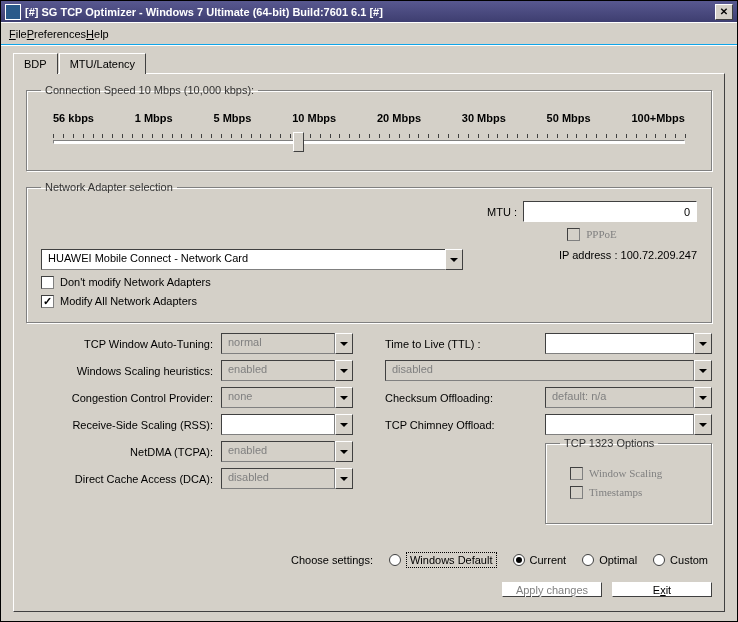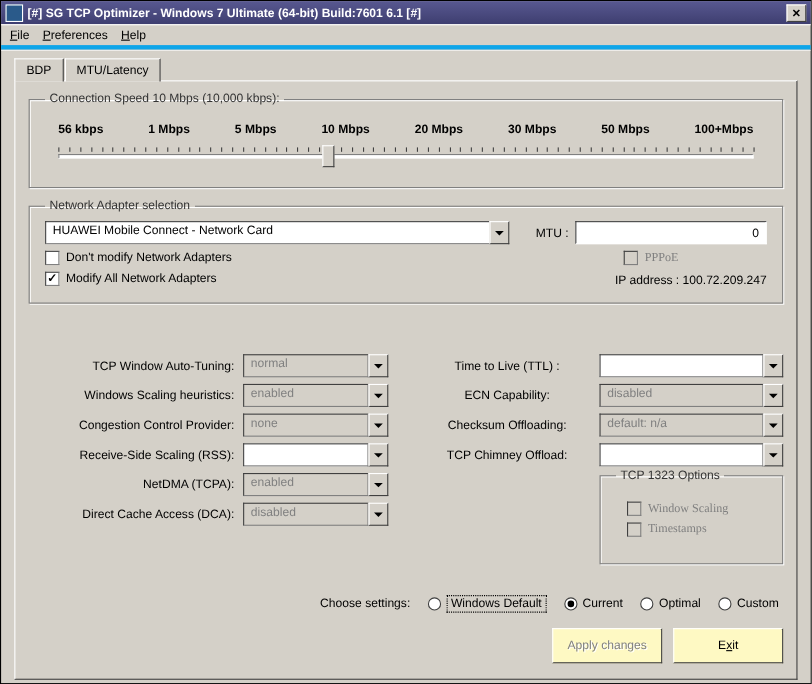--- a/index.html
+++ b/index.html
@@ -2,69 +2,69 @@
 <html><head>
 <meta charset="utf-8">
 <style>
 * { box-sizing: border-box; font-family: Tahoma, Arial, sans-serif; font-size: 11px; }
 body { margin: 0; background: #d4d0c8; width: 738px; height: 622px; overflow: hidden; }
 .window { width: 738px; height: 622px; background: #d4d0c8; border: 1px solid #000; }
 .titlebar { height: 22px; background: linear-gradient(#585890, #3e3e70); color: #fff; display: flex; align-items: center; padding: 0 4px; font-weight: bold; border-bottom: 1px solid #fff; }
 .titlebar-icon { width: 16px; height: 16px; margin-right: 4px; display: inline-block; background: #2a5a8a; border: 1px solid #fff; }
 .titlebar-text { flex: 1; }
 .close-btn { width: 18px; height: 16px; background: #d4d0c8; border: 1px solid #fff; border-right-color: #404040; border-bottom-color: #404040; color: #000; display: flex; align-items: center; justify-content: center; font-family: Arial; font-size: 10px; font-weight: bold; cursor: pointer; }
-.menubar { height: 22px; display: flex; align-items: center; padding: 0 8px; gap: 12px; border-bottom: 4px solid #0ea5e9; box-shadow: 0 1px 0 #fff; }
+.menubar { height: 22px; display: flex; align-items: center; padding: 0 8px; border-bottom: 1px solid #0ea5e9; box-shadow: 0 1px 0 #fff; }
 .menu-item { cursor: pointer; }
 .underline-first::first-letter { text-decoration: underline; }
 .content { padding: 8px 12px; }
 .tabs { display: flex; position: relative; z-index: 2; }
 .tab { padding: 4px 10px 4px 10px; background: #d4d0c8; border: 1px solid #808080; border-bottom: none; border-right-color: #404040; border-top-color: #fff; border-left-color: #fff; cursor: pointer; margin-right: 1px; position: relative; }
 .tab.active { border-bottom: 1px solid #d4d0c8; z-index: 3; margin-bottom: -1px; }
 .tab-panel { border: 1px solid #fff; border-right-color: #404040; border-bottom-color: #404040; background: #d4d0c8; padding: 10px 12px 14px 12px; position: relative; margin-top: -1px; }
 fieldset { border: 1px solid #808080; box-shadow: inset 1px 1px 0 #fff, 1px 1px 0 #fff; padding: 8px 14px 14px 14px; margin: 0 0 10px 0; }
 legend { padding: 0 4px; color: #333; }
 .slider-labels { display: flex; justify-content: space-between; margin: 8px 12px 4px 12px; font-size: 11px; font-weight: bold; }
 .slider-track { position: relative; height: 28px; margin: 0 12px; }
 .track-line { height: 4px; background: #fff; border: 1px solid #808080; border-right-color: #fff; border-bottom-color: #fff; position: relative; top: 12px; }
 .tick { position: absolute; height: 4px; border-left: 1px solid #404040; top: 6px; }
 .slider-handle { position: absolute; width: 11px; height: 20px; background: #d4d0c8; border: 1px solid #fff; border-right-color: #404040; border-bottom-color: #404040; top: 4px; cursor: pointer; }
 .network-grid { display: flex; gap: 24px; align-items: flex-start; }
 .network-left { flex: 1; }
 .network-right { width: 210px; }
-.dropdown { display: flex; width: 100%; }
+.dropdown { display: flex; width: 100%; margin-top: 48px; }
 .dropdown-input { flex: 1; background: #fff; border: 1px solid #808080; border-right: none; border-top-color: #404040; border-left-color: #404040; height: 21px; padding: 2px 6px; }
 .dropdown-btn { width: 18px; height: 21px; background: #d4d0c8; border: 1px solid #fff; border-right-color: #404040; border-bottom-color: #404040; display: flex; align-items: center; justify-content: center; cursor: pointer; }
 .dropdown-btn::after { content: ""; border-left: 4px solid transparent; border-right: 4px solid transparent; border-top: 4px solid #000; }
 .chk { display: flex; gap: 6px; margin-top: 6px; }
 .chkbox { width: 13px; height: 13px; background: #fff; border: 1px solid #808080; border-top-color: #404040; border-left-color: #404040; display: flex; align-items: center; justify-content: center; cursor: pointer; font-size: 11px; }
 .chkbox.disabled { background: #d4d0c8; }
 .chkbox.checked::after { content: "✓"; color: #000; font-size: 11px; line-height: 1; font-weight: bold;}
 .mtu-row { display: flex; align-items: center; gap: 6px; }
 .text-input { background: #fff; border: 1px solid #404040; border-right-color: #fff; border-bottom-color: #fff; height: 21px; padding: 2px 6px; text-align: right; width: 110px; }
 .disabled-text { color: #808080; font-family: Liberation Serif, serif; }
 .ip-text { text-align: right; margin-top: 8px; }
 .settings-grid { display: flex; gap: 32px; margin-top: 10px; }
-.col { flex: 1; margin-top: 36px; }
+.col { flex: 1; }
 .row { display: flex; align-items: center; margin-bottom: 6px; }
 .row-label { width: 195px; text-align: right; padding-right: 8px; }
-.row-label-r { width: 160px; text-align: center; padding-right: 8px; }
+.row-label-r { width: 160px; text-align: left; padding-right: 8px; }
 .sel { flex: 1; display: flex; justify-content: flex-end; }
 .sel-input { flex: 1; background: #d4d0c8; border: 1px solid #808080; border-top-color: #404040; border-left-color: #404040; height: 21px; padding: 2px 6px; color: #808080; }
 .sel-blank { background: #fff; }
 .tcp1323 { border: 1px solid #808080; box-shadow: inset 1px 1px 0 #fff, 1px 1px 0 #fff; margin-top: -4px; }
 .tcp1323 legend { color: #333; padding: 0 4px;}
 .tcp1323-body { padding: 4px 10px 10px 10px; }
 .bottom-bar { display: flex; align-items: center; justify-content: flex-end; gap: 16px; margin-top: 18px; padding: 0 4px; }
 .radio-grp { display: flex; align-items: center; gap: 16px; }
 .radio-item { display: flex; align-items: center; gap: 5px; cursor: pointer; }
 .radio { width: 12px; height: 12px; border: 1px solid #404040; border-radius: 50%; background: #fff; display: flex; align-items: center; justify-content: center; }
 .radio.checked::after { content: ""; width: 6px; height: 6px; background: #000; border-radius: 50%; }
 .boxed { border: 1px dotted #000; padding: 1px 3px; }
 .btns { display: flex; gap: 10px; justify-content: flex-end; margin-top: 14px; }
-.btn { min-width: 100px; height: 32px; background: #fef9c3; border: 1px solid #fff; border-right-color: #404040; border-bottom-color: #404040; display: flex; align-items: center; justify-content: center; cursor: pointer; }
+.btn { min-width: 100px; height: 15px; background: #ffffff; border: 1px solid #fff; border-right-color: #404040; border-bottom-color: #404040; display: flex; align-items: flex-end; justify-content: center; cursor: pointer; }
 .btn.disabled { color: #808080; text-shadow: 1px 1px 0 #fff; }
 </style>
 </head>
 <body>
 
 <div class="window">
   <div class="titlebar">
     <span class="titlebar-icon"></span>
     <span class="titlebar-text">[#] SG TCP Optimizer - Windows 7 Ultimate (64-bit) Build:7601 6.1  [#]</span>
     <span class="close-btn">✕</span>
@@ -244,21 +244,20 @@
         </div>
         <div class="col">
           <div class="row">
               <div class="row-label-r">Time to Live (TTL) :</div>
               <div class="sel">
                 <div class="sel-input sel-blank"></div>
                 <div class="dropdown-btn"></div>
               </div>
             </div>
           <div class="row">
-              <div class="row-label-r">ECN Capability:</div>
               <div class="sel">
                 <div class="sel-input">disabled</div>
                 <div class="dropdown-btn"></div>
               </div>
             </div>
           <div class="row">
               <div class="row-label-r">Checksum Offloading:</div>
               <div class="sel">
                 <div class="sel-input">default: n/a</div>
                 <div class="dropdown-btn"></div>

